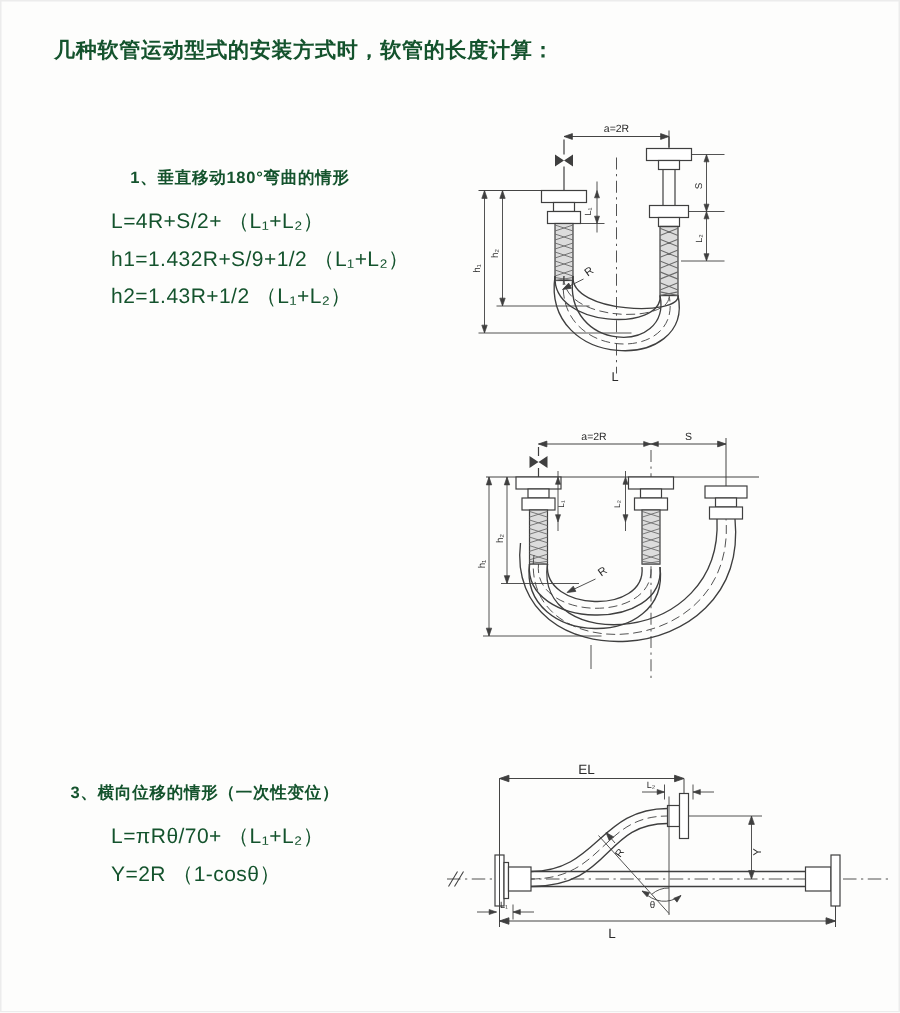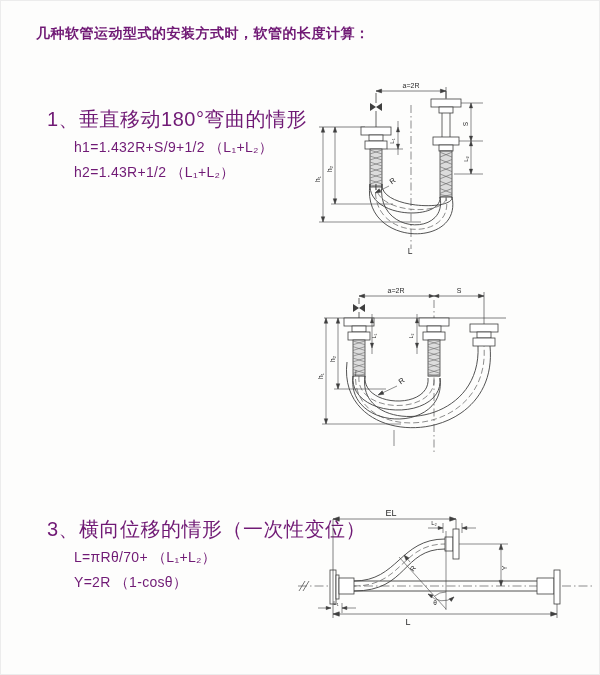--- a/index.html
+++ b/index.html
@@ -1,27 +1,27 @@
 <!DOCTYPE html>
 <html><head>
 <meta charset="utf-8">
 <style>
   html,body{margin:0;padding:0;background:#ffffff;}
   .page{
     position:relative;width:600px;height:675px;background:#fdfdfc;
-    font-family:"Liberation Sans",sans-serif;color:#701a75;overflow:hidden;
+    font-family:"Liberation Sans",sans-serif;color:#14532d;overflow:hidden;
     border:1px solid #ececec;box-sizing:border-box;
   }
   .doc-title{
     position:absolute;left:35px;top:24px;font-size:14px;font-weight:700;
     letter-spacing:0.5px;white-space:nowrap;
   }
   .section{position:absolute;left:46px;}
   .sec1{top:109px;} .sec2{top:304px;} .sec3{top:519px;}
-  .sec-heading{font-size:20px;font-weight:400;line-height:18px;letter-spacing:0.5px;white-space:nowrap;}
+  .sec-heading{font-size:11px;font-weight:700;line-height:18px;letter-spacing:0.5px;white-space:nowrap;text-align:center;}
   .formulas{margin-top:7px;margin-left:27px;}
   .formula{font-size:14px;line-height:25px;letter-spacing:0.3px;white-space:nowrap;}
   .diagram{position:absolute;}
   .d1{left:312px;top:78px;width:260px;height:178px;}
   .d2{left:315px;top:283px;width:250px;height:175px;}
   .d3{left:295px;top:505px;width:305px;height:125px;}
   svg{display:block;}
   svg text{font-family:"Liberation Sans",sans-serif;fill:#2a2a2a;}
 </style>
 </head>
@@ -37,20 +37,21 @@
   </defs>
 </svg>
 
 <div class="page">
 
   <div class="doc-title">几种软管运动型式的安装方式时，软管的长度计算：</div>
 
   <div class="section sec1">
     <div class="sec-heading">1、垂直移动180°弯曲的情形</div>
     <div class="formulas">
+      <div class="formula">L=4R+S/2+ （L₁+L₂）</div>
       <div class="formula">h1=1.432R+S/9+1/2 （L₁+L₂）</div>
       <div class="formula">h2=1.43R+1/2 （L₁+L₂）</div>
     </div>
   </div>
 
 
   <div class="section sec3">
     <div class="sec-heading">3、横向位移的情形（一次性变位）</div>
     <div class="formulas">
       <div class="formula">L=πRθ/70+ （L₁+L₂）</div>

